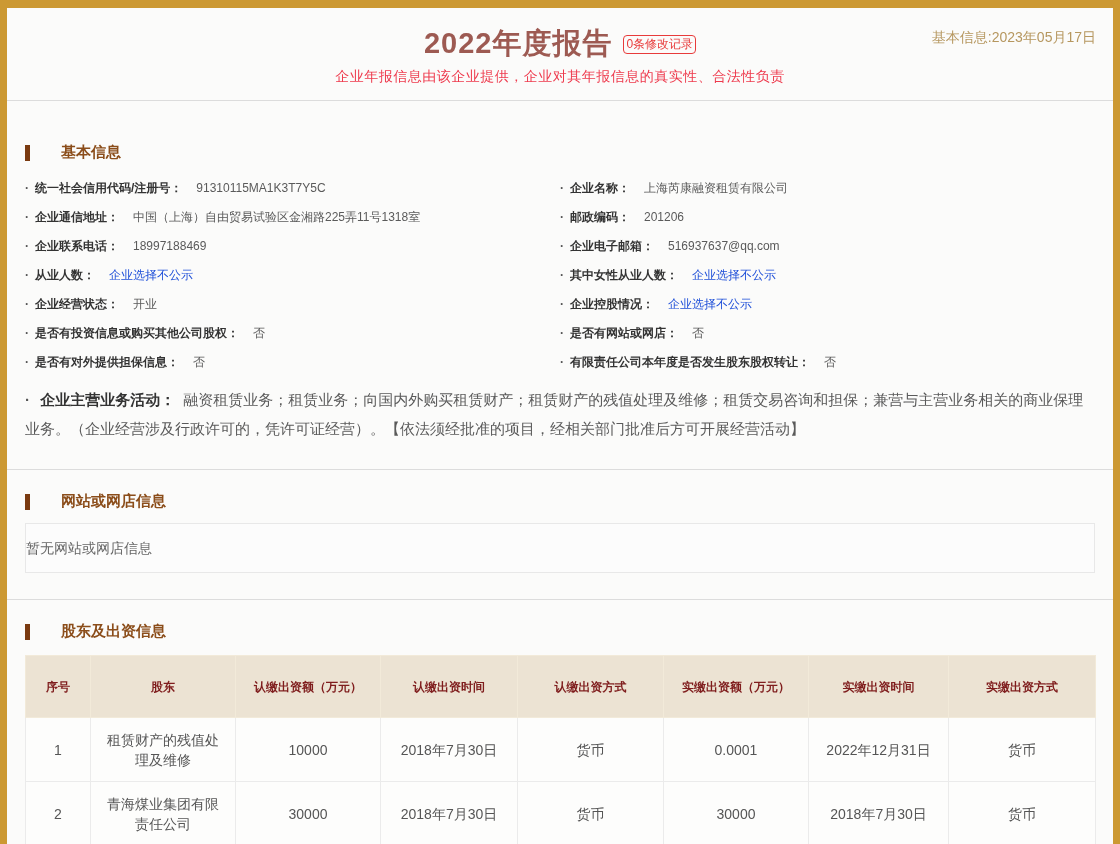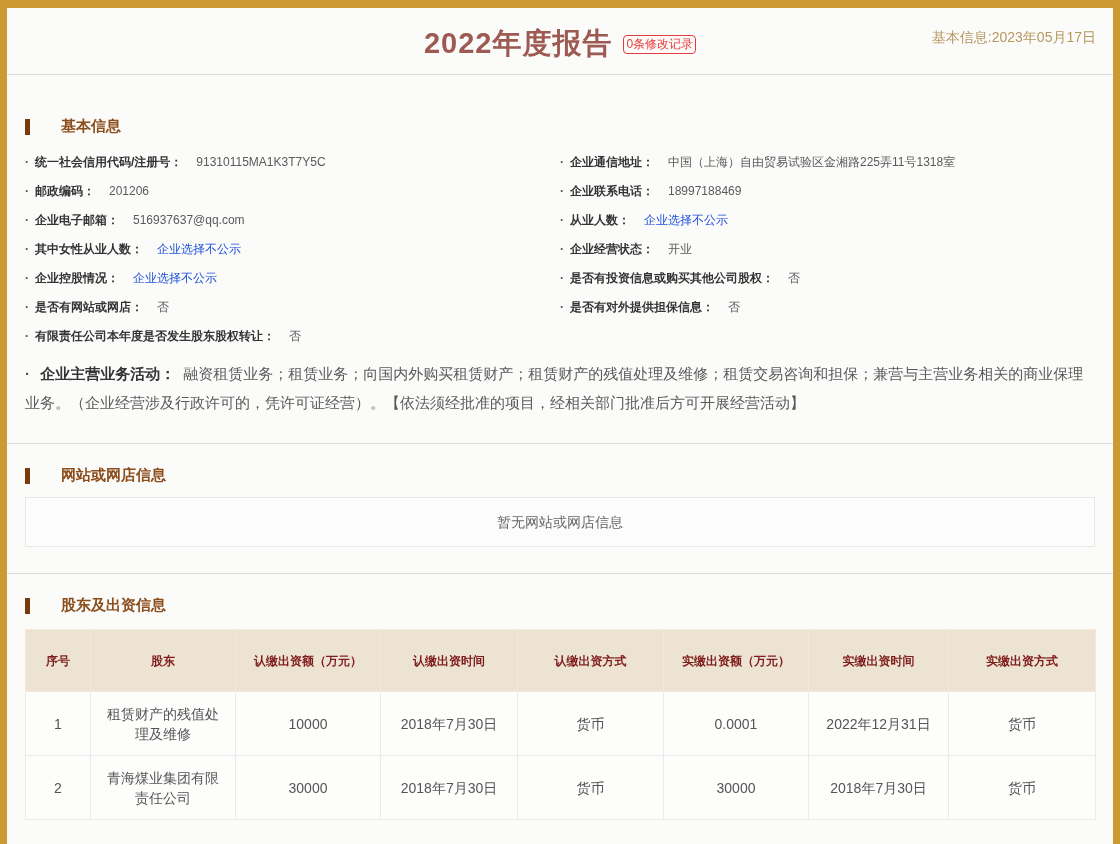--- a/index.html
+++ b/index.html
@@ -48,21 +48,21 @@
   .lbl { font-weight:bold; color:#333; }
   .val { color:#5a5a5a; margin-left:14px; }
   .val.muted { color:#1d4ed8; }
   .field-full { margin-top:8px; font-size:15px; line-height:29px; color:#5a5a5a; }
   .field-full .val { margin-left:8px; }
 
   
   .empty-box {
     margin-top:12px; height:50px; line-height:48px;
     border:1px solid #e8e8e8; background:#fcfcfc;
-    text-align:center; font-size:14px; color:#666;
+    text-align:left; font-size:14px; color:#666;
   }
 
   
   table { width:1070px; margin-top:14px; border-collapse:collapse; table-layout:fixed; }
   th {
     background:#ece3d3; color:#7f1d1d; font-weight:bold;
     font-size:12px; line-height:20px; height:62px;
     border:1px solid #f2ead9; text-align:center; padding:6px 8px;
   }
   td {
@@ -76,32 +76,34 @@
 <body>
 
 <div class="page">
 
   <div class="report-header">
     <div class="title-row">
       <span class="report-title">2022年度报告</span>
       <span class="badge">0条修改记录</span>
     </div>
     <span class="fill-time">基本信息:2023年05月17日</span>
+    <div class="subtitle">企业年报信息由该企业提供，企业对其年报信息的真实性、合法性负责</div>
   </div>
 
   <div class="divider d-header"></div>
 
   <section>
     <div class="section-title mt-basic">
       <span class="section-bar"></span>
       <span>基本信息</span>
     </div>
 
     <div class="fields-grid">
       <div class="field"><span class="lbl">统一社会信用代码/注册号：</span><span class="val">91310115MA1K3T7Y5C</span></div>
+      <div class="field"><span class="lbl">企业名称：</span><span class="val">上海芮康融资租赁有限公司</span></div>
       <div class="field"><span class="lbl">企业通信地址：</span><span class="val">中国（上海）自由贸易试验区金湘路225弄11号1318室</span></div>
       <div class="field"><span class="lbl">邮政编码：</span><span class="val">201206</span></div>
       <div class="field"><span class="lbl">企业联系电话：</span><span class="val">18997188469</span></div>
       <div class="field"><span class="lbl">企业电子邮箱：</span><span class="val">516937637@qq.com</span></div>
       <div class="field"><span class="lbl">从业人数：</span><span class="val muted">企业选择不公示</span></div>
       <div class="field"><span class="lbl">其中女性从业人数：</span><span class="val muted">企业选择不公示</span></div>
       <div class="field"><span class="lbl">企业经营状态：</span><span class="val">开业</span></div>
       <div class="field"><span class="lbl">企业控股情况：</span><span class="val muted">企业选择不公示</span></div>
       <div class="field"><span class="lbl">是否有投资信息或购买其他公司股权：</span><span class="val">否</span></div>
       <div class="field"><span class="lbl">是否有网站或网店：</span><span class="val">否</span></div>

